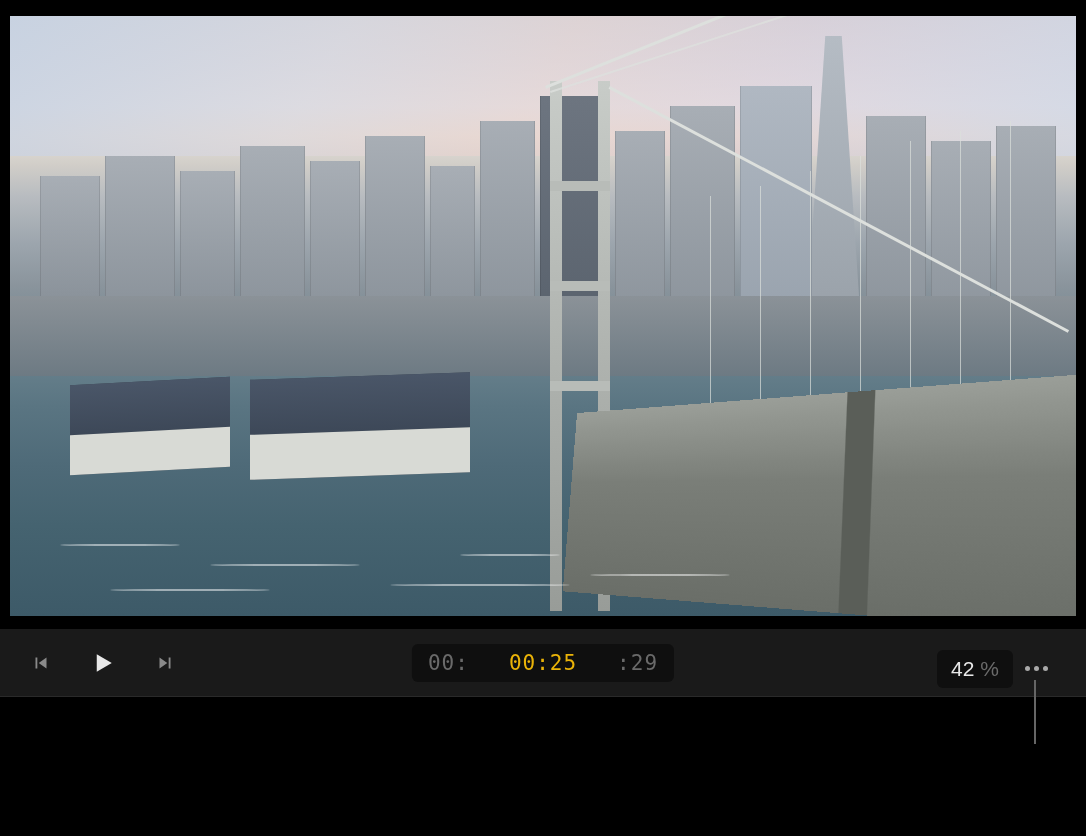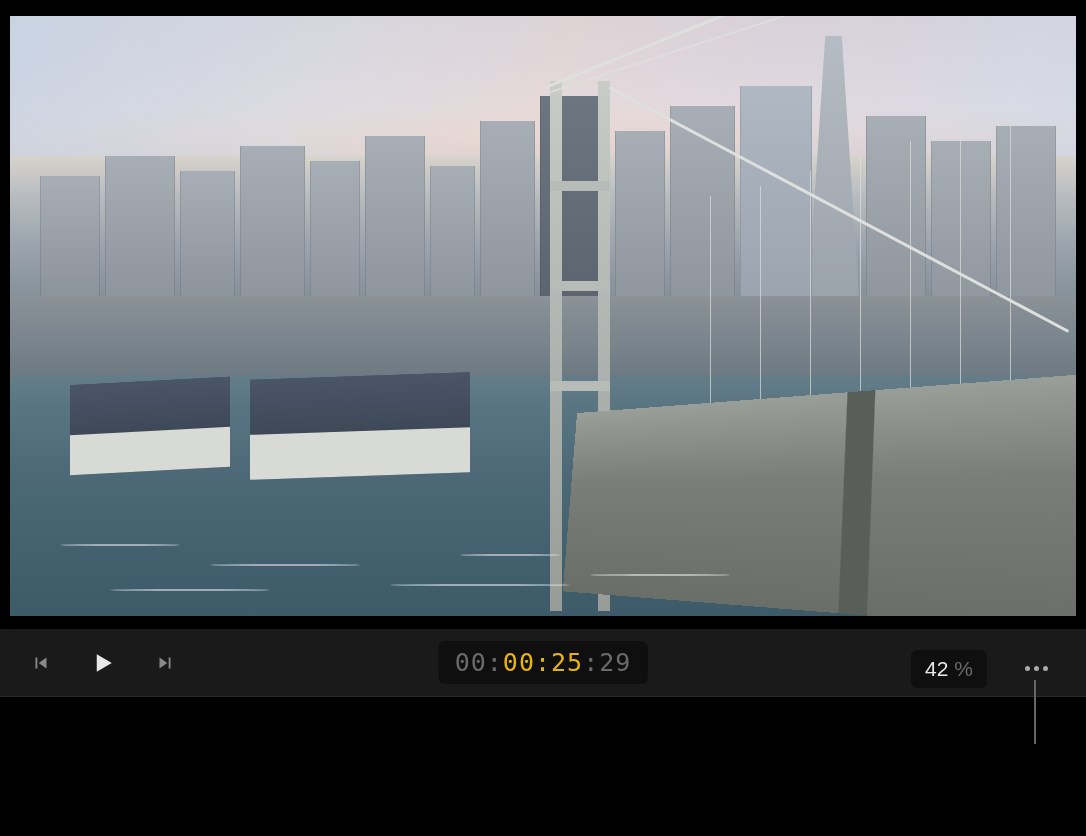--- a/index.html
+++ b/index.html
@@ -302,38 +302,39 @@
     }
     
     .timecode-container {
       position: absolute;
       left: 50%;
       transform: translateX(-50%);
       background: #0f0f0f;
       border-radius: 6px;
       padding: 7px 16px;
       font-family: "SF Mono", Menlo, monospace;
-      font-size: 25px;
+      font-size: 21px;
       letter-spacing: 1px;
       display: flex;
+      gap: 40px;
     }
     
     .tc-dim {
       color: #6a6a6a;
     }
     
     .tc-bright {
       color: #eab308;
     }
     
     .right-controls {
       margin-left: auto;
       display: flex;
       align-items: center;
-      gap: 30px;
+      gap: 4px;
       margin-top: 12px;
     }
     
     .zoom-display {
       background: #0f0f0f;
       border-radius: 6px;
       padding: 7px 14px;
       display: flex;
       align-items: baseline;
       gap: 6px;

